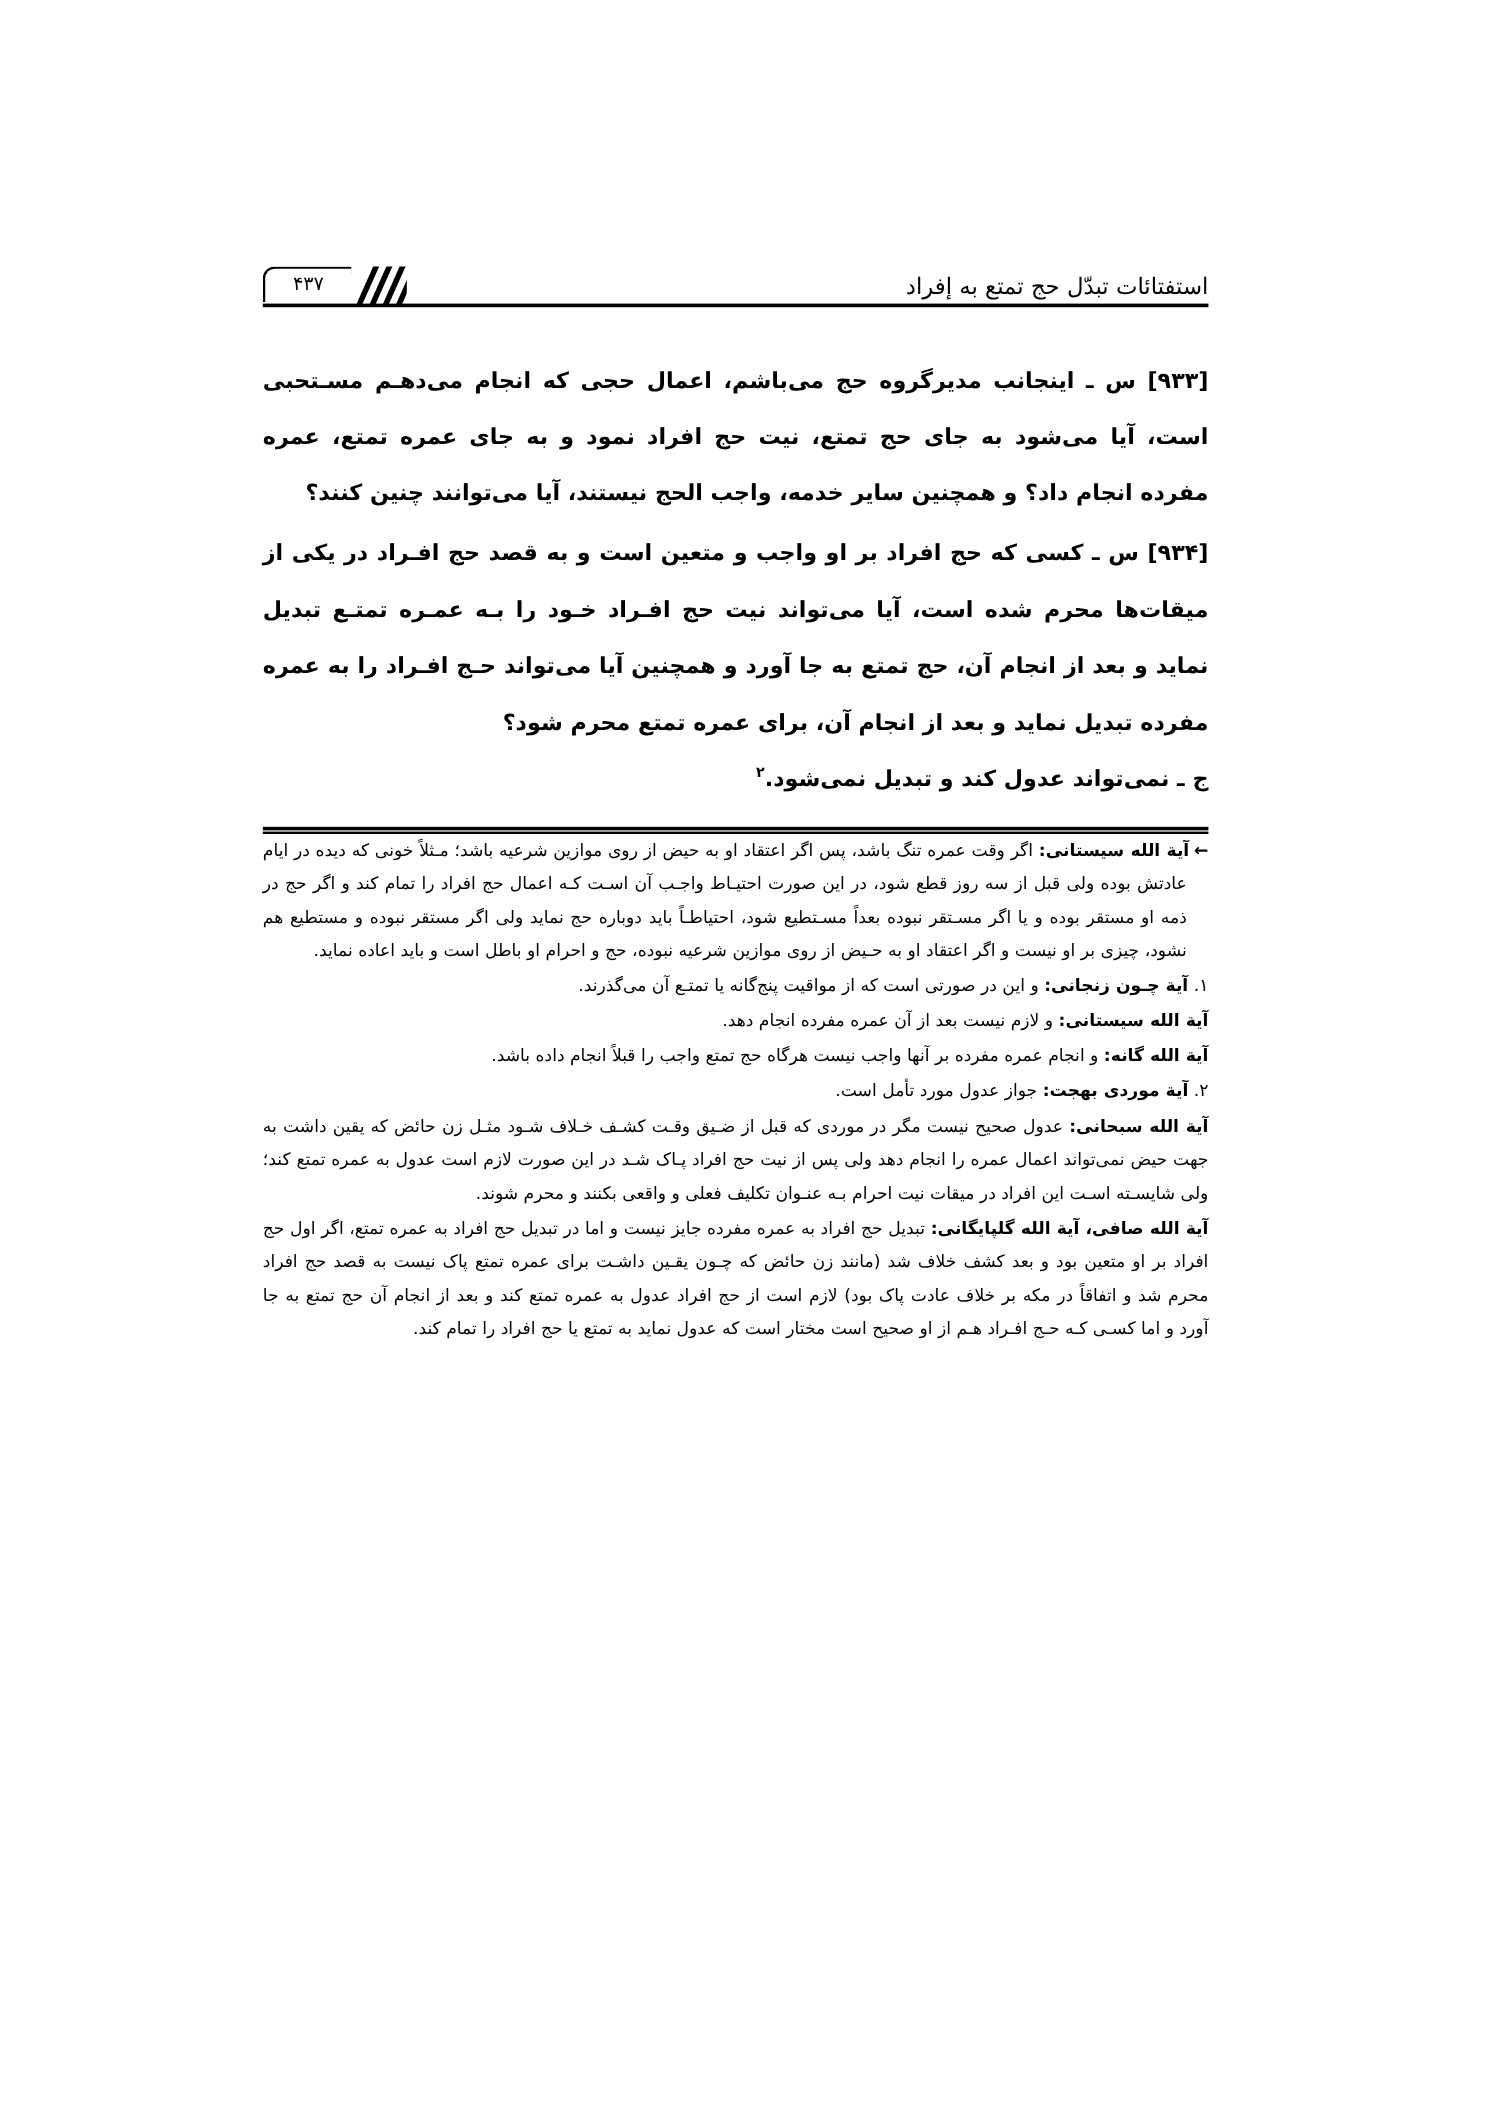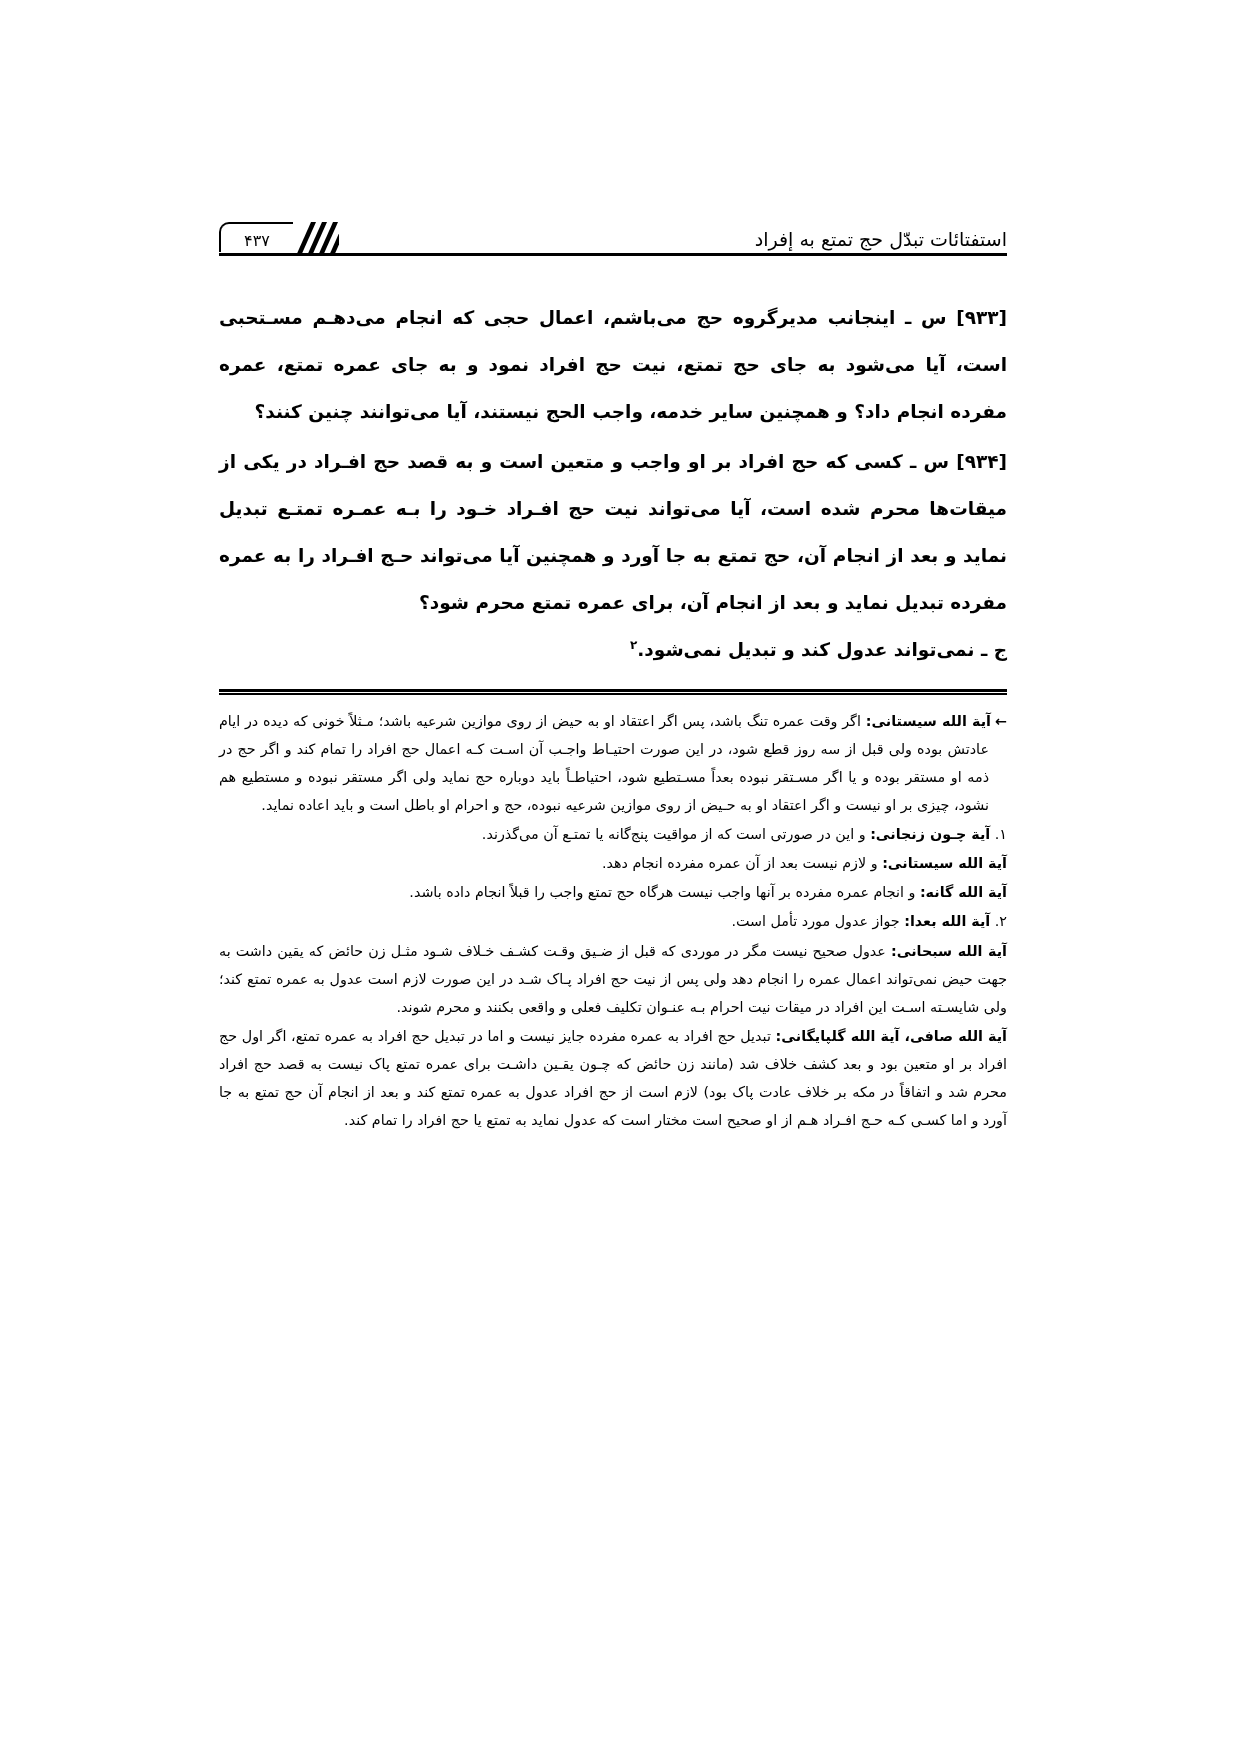--- a/index.html
+++ b/index.html
@@ -56,21 +56,21 @@
   .folio-box {
     border: 2.2px solid #000;
     border-bottom: none;
     border-top-right-radius: 0;
     border-top-left-radius: 10px;
     border-bottom-left-radius: 0;
     height: 30px;
     min-width: 74px;
     box-sizing: border-box;
     display: flex;
-    align-items: flex-end;
+    align-items: center;
     justify-content: center;
     border-right: none;
     position: relative;
     left: 0;
   }
   .folio-num {
     font-size: 16px;
     padding: 0 10px 3px 10px;
     line-height: 1;
   }
@@ -138,21 +138,20 @@
     display: block;
     position: absolute;
     right: 0; left: 0;
     background: #000;
   }
   .fn-sep i:nth-child(1){ top: 0; height: 2.5px; }
   .fn-sep i:nth-child(2){ top: 4px; height: 1.6px; }
 
   
   .footnotes {
-    margin-top: 12px;
     font-size: 14.3px;
     line-height: 1.96;
     text-align: justify;
   }
   .fn-para {
     margin: 0 0 1px 0;
     text-align: justify;
     text-align-last: right;
   }
   .fn-indent {
@@ -220,21 +219,21 @@
         <span>۱.</span> <span class="bold">آیة چـون زنجانی:</span> <span>و این در صورتی است که از مواقیت پنج‌گانه یا تمتـع آن می‌گذرند.</span>
       </p>
       <p class="fn-para fn-hang">
         <span class="bold">آیة الله سیستانی:</span> <span>و لازم نیست بعد از آن عمره مفرده انجام دهد.</span>
       </p>
       <p class="fn-para fn-hang">
         <span class="bold">آیة الله گانه:</span> <span>و انجام عمره مفرده بر آنها واجب نیست هرگاه حج تمتع واجب را قبلاً انجام داده باشد.</span>
       </p>
 
       <p class="fn-para fn-indent">
-        <span>۲.</span> <span class="bold">آیة الله بعدا:</span> <span>جواز عدول مورد تأمل است.</span>
+        <span>۲.</span> <span class="bold">آیة موردی بهجت:</span> <span>جواز عدول مورد تأمل است.</span>
       </p>
       <p class="fn-para fn-hang">
         <span class="bold">آیة الله سبحانی:</span> <span>عدول صحیح نیست مگر در موردی که قبل از ضـیق وقـت کشـف خـلاف شـود مثـل زن حائض که یقین داشت به جهت حیض نمی‌تواند اعمال عمره را انجام دهد ولی پس از نیت حج افراد پـاک شـد در این صورت لازم است عدول به عمره تمتع کند؛ ولی شایسـته اسـت این افراد در میقات نیت احرام بـه عنـوان تکلیف فعلی و واقعی بکنند و محرم شوند.</span>
       </p>
       <p class="fn-para fn-hang">
         <span class="bold">آیة الله صافی، آیة الله گلپایگانی:</span> <span>تبدیل حج افراد به عمره مفرده جایز نیست و اما در تبدیل حج افراد به عمره تمتع، اگر اول حج افراد بر او متعین بود و بعد کشف خلاف شد (مانند زن حائض که چـون یقـین داشـت برای عمره تمتع پاک نیست به قصد حج افراد محرم شد و اتفاقاً در مکه بر خلاف عادت پاک بود) لازم است از حج افراد عدول به عمره تمتع کند و بعد از انجام آن حج تمتع به جا آورد و اما کسـی کـه حـج افـراد هـم از او صحیح است مختار است که عدول نماید به تمتع یا حج افراد را تمام کند.</span>
       </p>
 
     </div>
 

